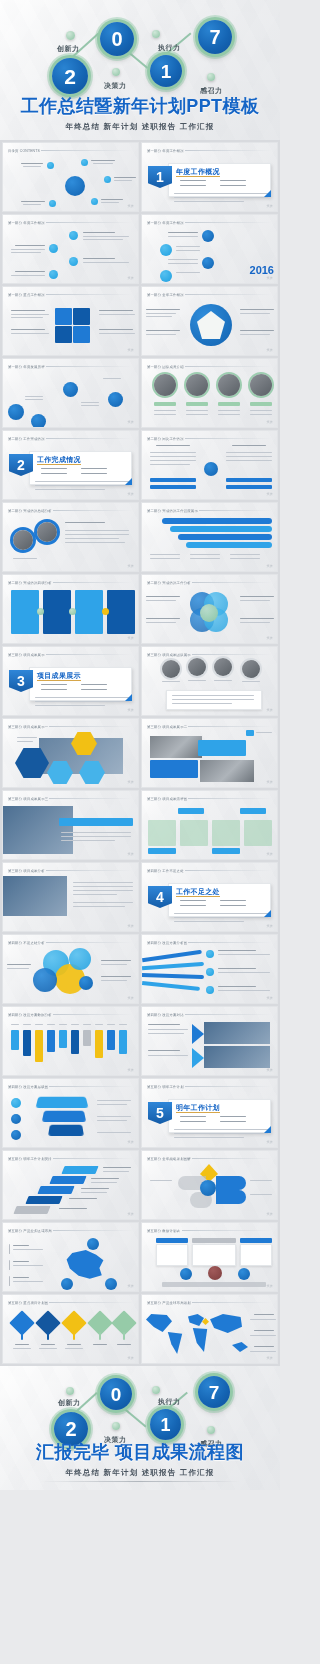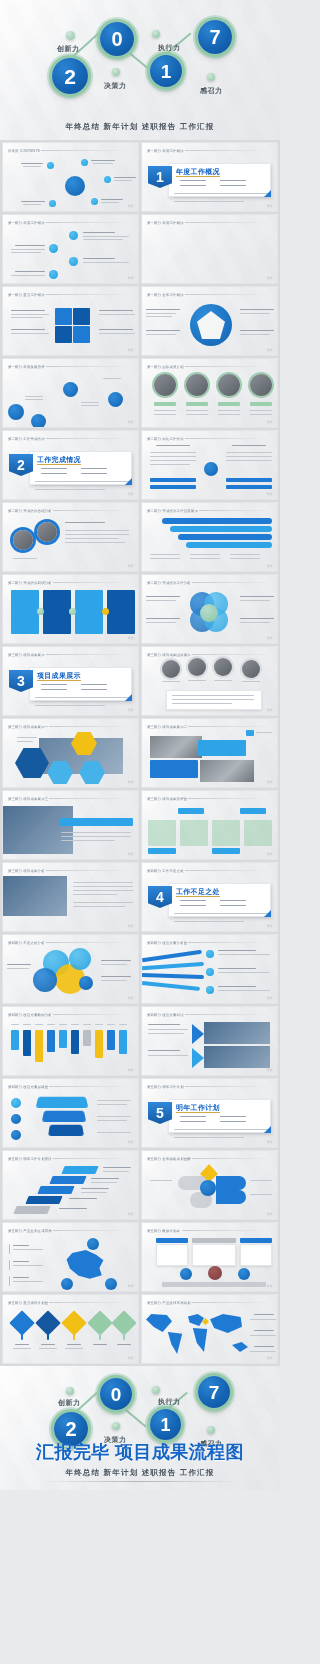--- a/index.html
+++ b/index.html
@@ -170,20 +170,21 @@
       <div class="dot" style="left:66px; top:31px; width:9px; height:9px;"></div>
       <div class="dot" style="left:112px; top:68px; width:8px; height:8px;"></div>
       <div class="dot" style="left:152px; top:30px; width:8px; height:8px;"></div>
       <div class="dot" style="left:207px; top:73px; width:8px; height:8px;"></div>
 
       <div class="nlabel" style="left:57px; top:44px;">创新力</div>
       <div class="nlabel" style="left:104px; top:81px;">决策力</div>
       <div class="nlabel" style="left:158px; top:43px;">执行力</div>
       <div class="nlabel" style="left:200px; top:86px;">感召力</div>
     </div>
+    <div class="hero-title">工作总结暨新年计划PPT模板</div>
     <div class="hero-sub">年终总结  新年计划  述职报告  工作汇报</div>
   </div>
 
   <div class="grid">
 
     <div class="thumb">
       <div class="poly-bg"></div>
       <div class="inner">
         <div class="mcir" style="left:62px; top:22px; width:20px; height:20px;"></div>
         <div class="mcir lt" style="left:44px; top:8px; width:7px; height:7px;"></div>
@@ -252,20 +253,34 @@
       </div>
       <div class="thumb-head">
           <span class="ht">第一部分  年度工作概况</span>
           <span class="hl"></span>
         </div>
       <div class="thumb-wm">预览</div>
     </div>
 
     <div class="thumb">
       <div class="poly-bg"></div>
+      <div class="inner">
+        <div class="mcir" style="left:60px; top:4px; width:12px; height:12px;"></div>
+        <div class="mcir lt" style="left:18px; top:18px; width:12px; height:12px;"></div>
+        <div class="mcir" style="left:60px; top:31px; width:12px; height:12px;"></div>
+        <div class="mcir lt" style="left:18px; top:44px; width:12px; height:12px;"></div>
+        <div class="mtxt d" style="left:26px; top:6px; width:30px;"></div>
+        <div class="mtxt" style="left:26px; top:10px; width:30px;"></div>
+        <div class="mtxt" style="left:34px; top:20px; width:24px;"></div>
+        <div class="mtxt" style="left:34px; top:24px; width:24px;"></div>
+        <div class="mtxt" style="left:26px; top:33px; width:30px;"></div>
+        <div class="mtxt" style="left:26px; top:37px; width:30px;"></div>
+        <div class="mtxt" style="left:34px; top:46px; width:24px;"></div>
+        <div style="position:absolute; right:3px; bottom:1px; font-size:11px; font-weight:bold; color:#1565c6;">2016</div>
+      </div>
       <div class="thumb-head">
           <span class="ht">第一部分  年度工作概况</span>
           <span class="hl"></span>
         </div>
       <div class="thumb-wm">预览</div>
     </div>
 
     <div class="thumb">
       <div class="poly-bg"></div>
       <div class="inner">

